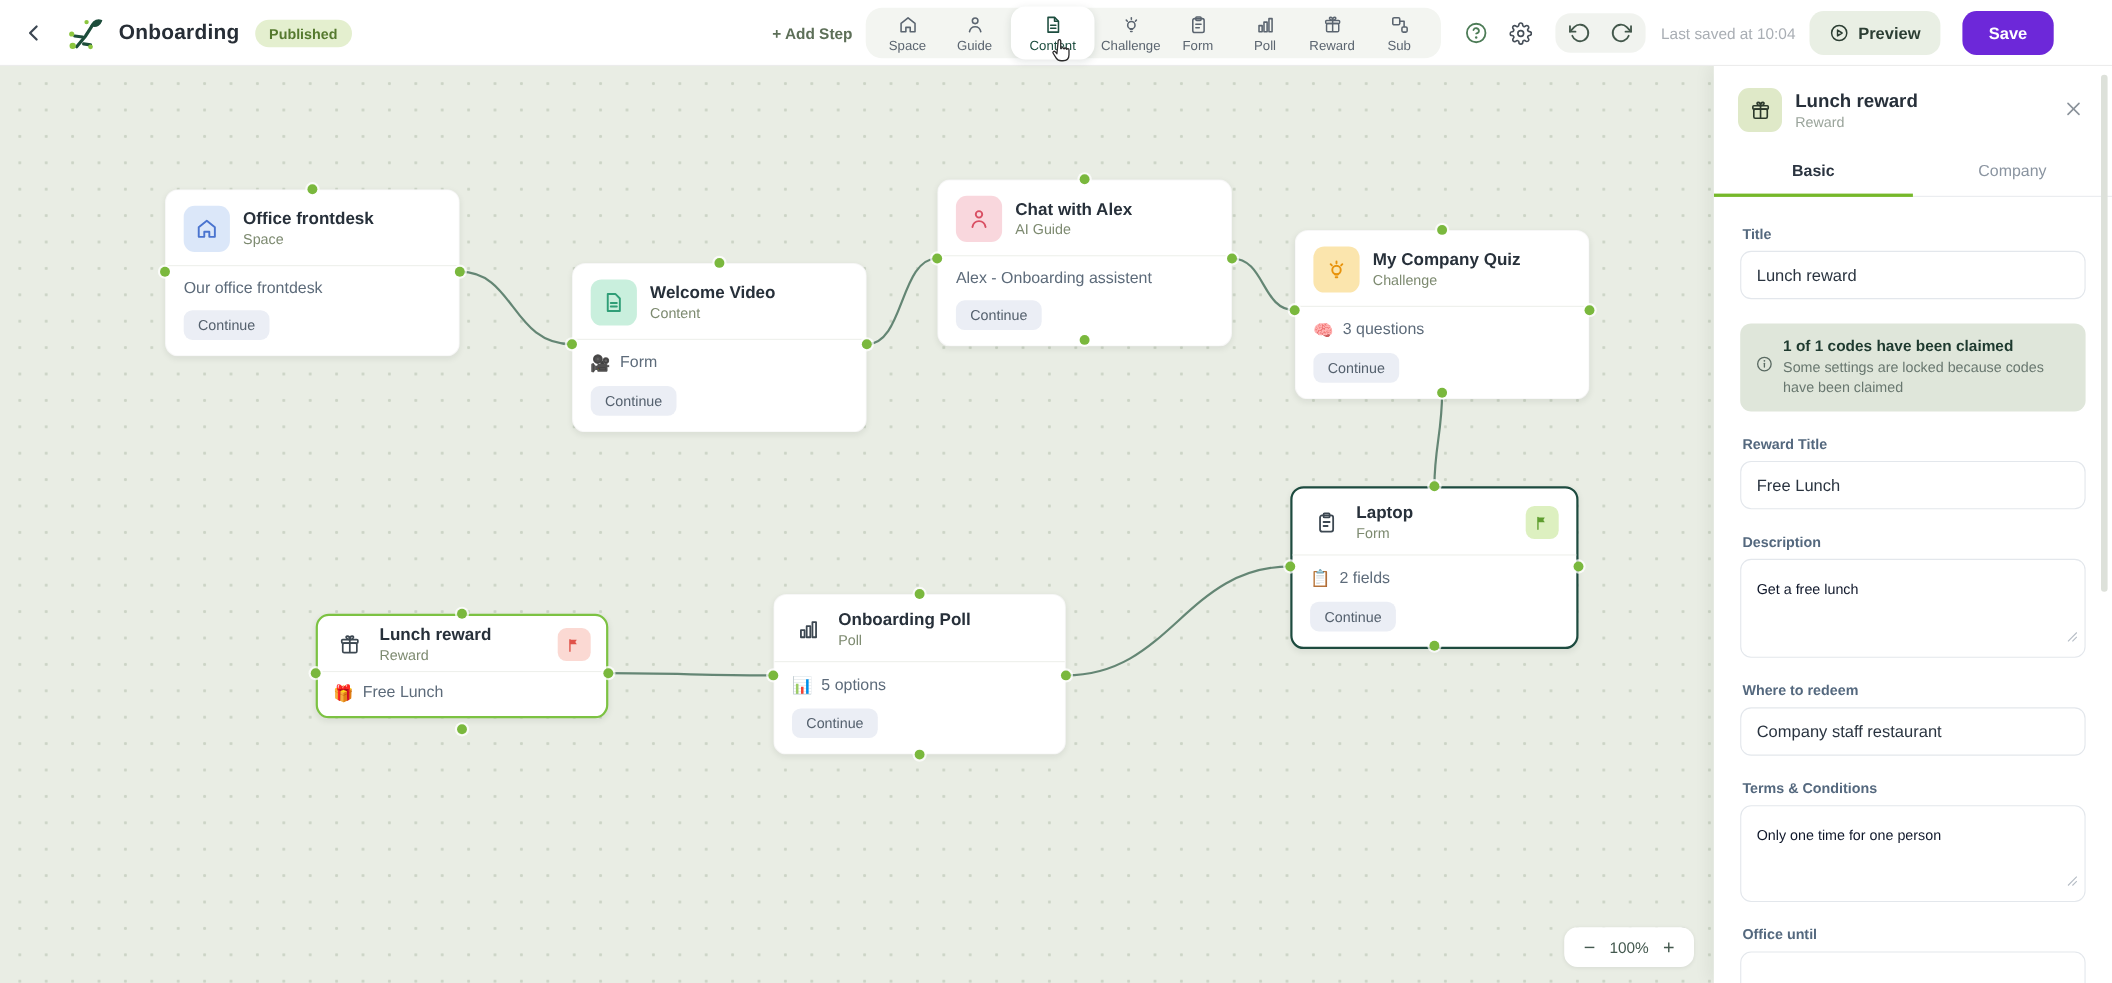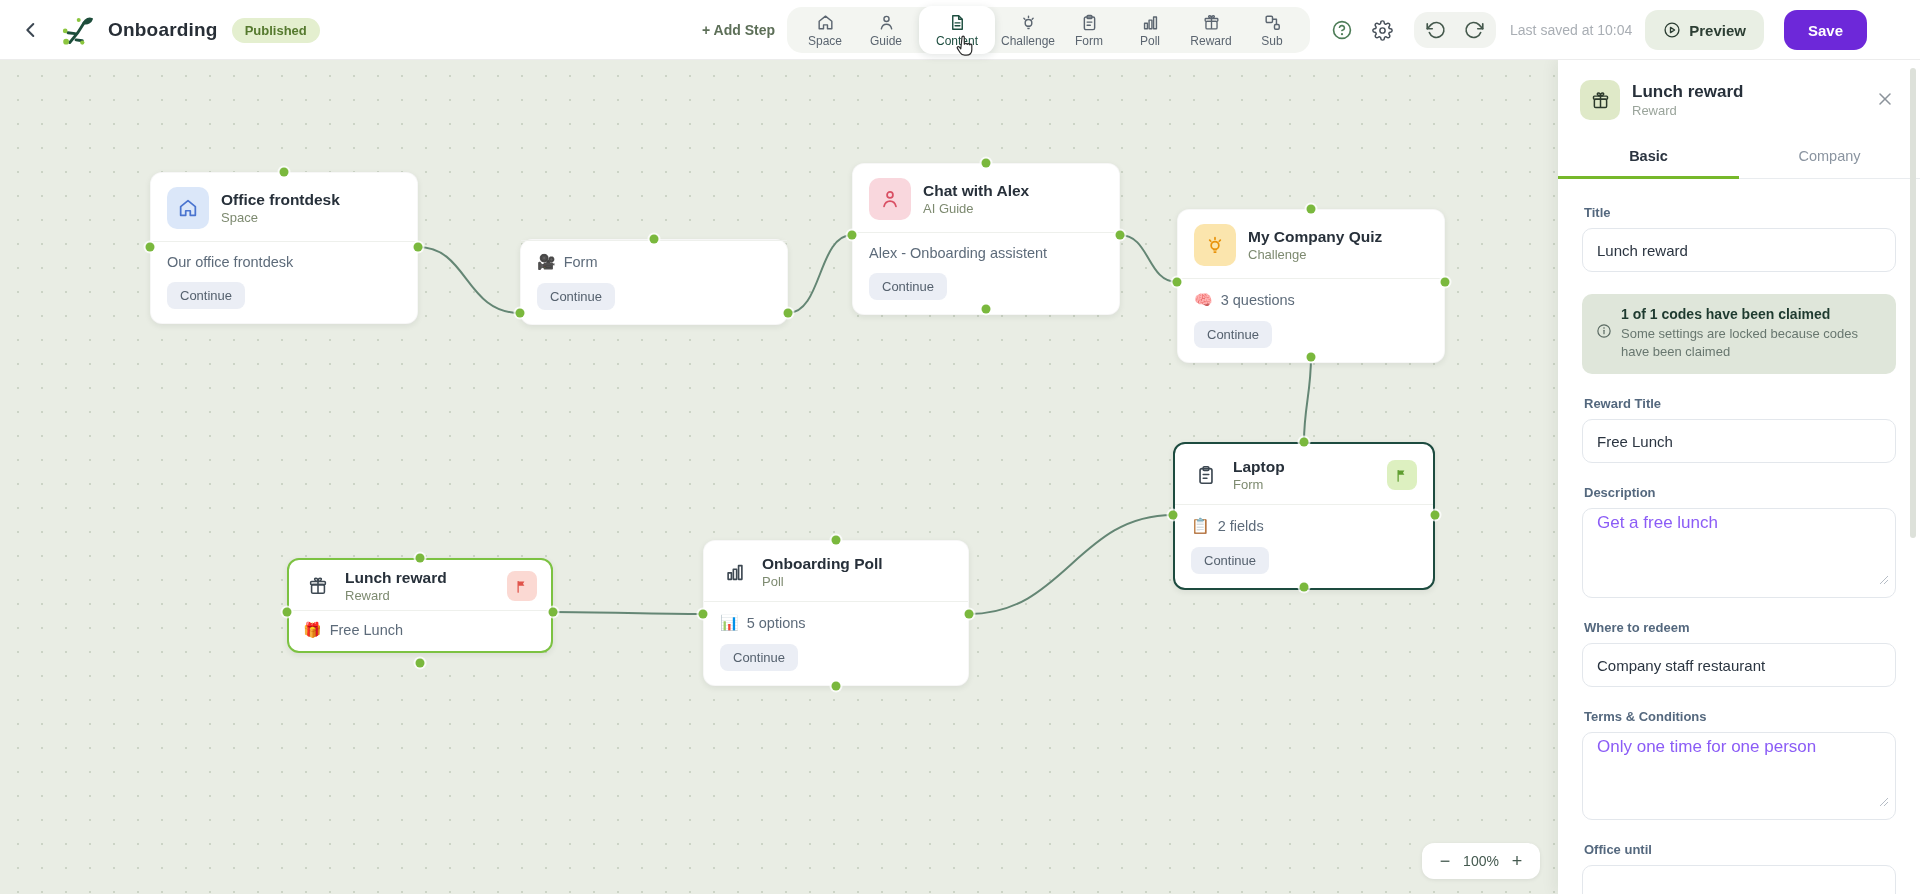--- a/index.html
+++ b/index.html
@@ -74,21 +74,21 @@
   .psub { font-size:13px; color:#9aa49b; margin-top:1px; }
   .pclose { margin-left:auto; border:none; background:none; color:#8b939b; cursor:pointer; width:26px; height:26px; }
   .tabs { display:flex; border-bottom:1px solid #e9ecef; }
   .tab { flex:1; text-align:center; padding:12px 0 14px; font-size:14.5px; cursor:pointer; position:relative; border:none; background:none; color:#8a94a0; font-family:inherit; }
   .tab.active { color:#2b3440; font-weight:700; }
   .tab.active::after { content:""; position:absolute; left:0; right:0; bottom:-1px; height:3px; background:#76b82a; }
   .pbody { padding:4px 24px 0; }
   .flabel { font-size:13px; color:#54687e; font-weight:600; margin:22px 2px 8px; }
   .finput { width:100%; height:44px; border:1px solid #e3e7ec; border-radius:10px; padding:0 14px; font-size:15px; color:#2a3440; font-family:inherit; background:#fff; outline:none; }
   .ta-wrap { position:relative; }
-  .ftext { width:100%; height:90px; border:1px solid #e3e7ec; border-radius:10px; padding:4px 14px; font-size:17px; color:#8b5cf6; font-family:inherit; resize:none; outline:none; display:block; }
+  .ftext { width:100%; height:90px; border:1px solid #e3e7ec; border-radius:10px; padding:19px 14px; font-size:13px; color:#0f172a; font-family:inherit; resize:none; outline:none; display:block; }
   .ta-handle { position:absolute; right:7px; bottom:9px; }
   .notice { margin-top:22px; background:#dfe6da; border-radius:10px; padding:12px 14px 14px; display:flex; gap:9px; }
   .notice-icon { color:#5a6a62; flex:none; margin-top:17px; }
   .notice-title { font-size:14px; font-weight:700; color:#1e3a2f; margin-bottom:3px; }
   .notice-text { font-size:13px; color:#68776f; line-height:1.35; }
   .pscroll { position:absolute; right:4px; top:8px; width:6px; height:470px; background:#dde1da; border-radius:3px; }
 </style>
 </head>
 <body>
 
@@ -256,20 +256,32 @@
       </div>
       <div class="nbody">
         <div class="nrow">
             <span>Our office frontdesk</span>
           </div>
         <span class="chip">Continue</span>
       </div>
     </div>
 
     <div class="node" style="left:520px;top:179px;width:268px">
+      <div class="nhead">
+        <span class="nicon" style="background:#c9efdd;color:#2f9e77">
+          <svg viewBox="0 0 24 24" fill="none" stroke="currentColor" stroke-width="1.9" stroke-linejoin="round">
+              <path d="M6 3.5h7.5L18 8v12.5H6z"></path>
+              <path d="M9 12.5h6M9 16h6" stroke-linecap="round"></path>
+            </svg>
+        </span>
+        <div class="nmeta">
+          <div class="ntitle">Welcome Video</div>
+          <div class="nsub">Content</div>
+        </div>
+      </div>
       <div class="nbody">
         <div class="nrow">
             <span class="nemoji">🎥</span>
             <span>Form</span>
           </div>
         <span class="chip">Continue</span>
       </div>
     </div>
 
     <div class="node" style="left:852px;top:103px;width:268px">

